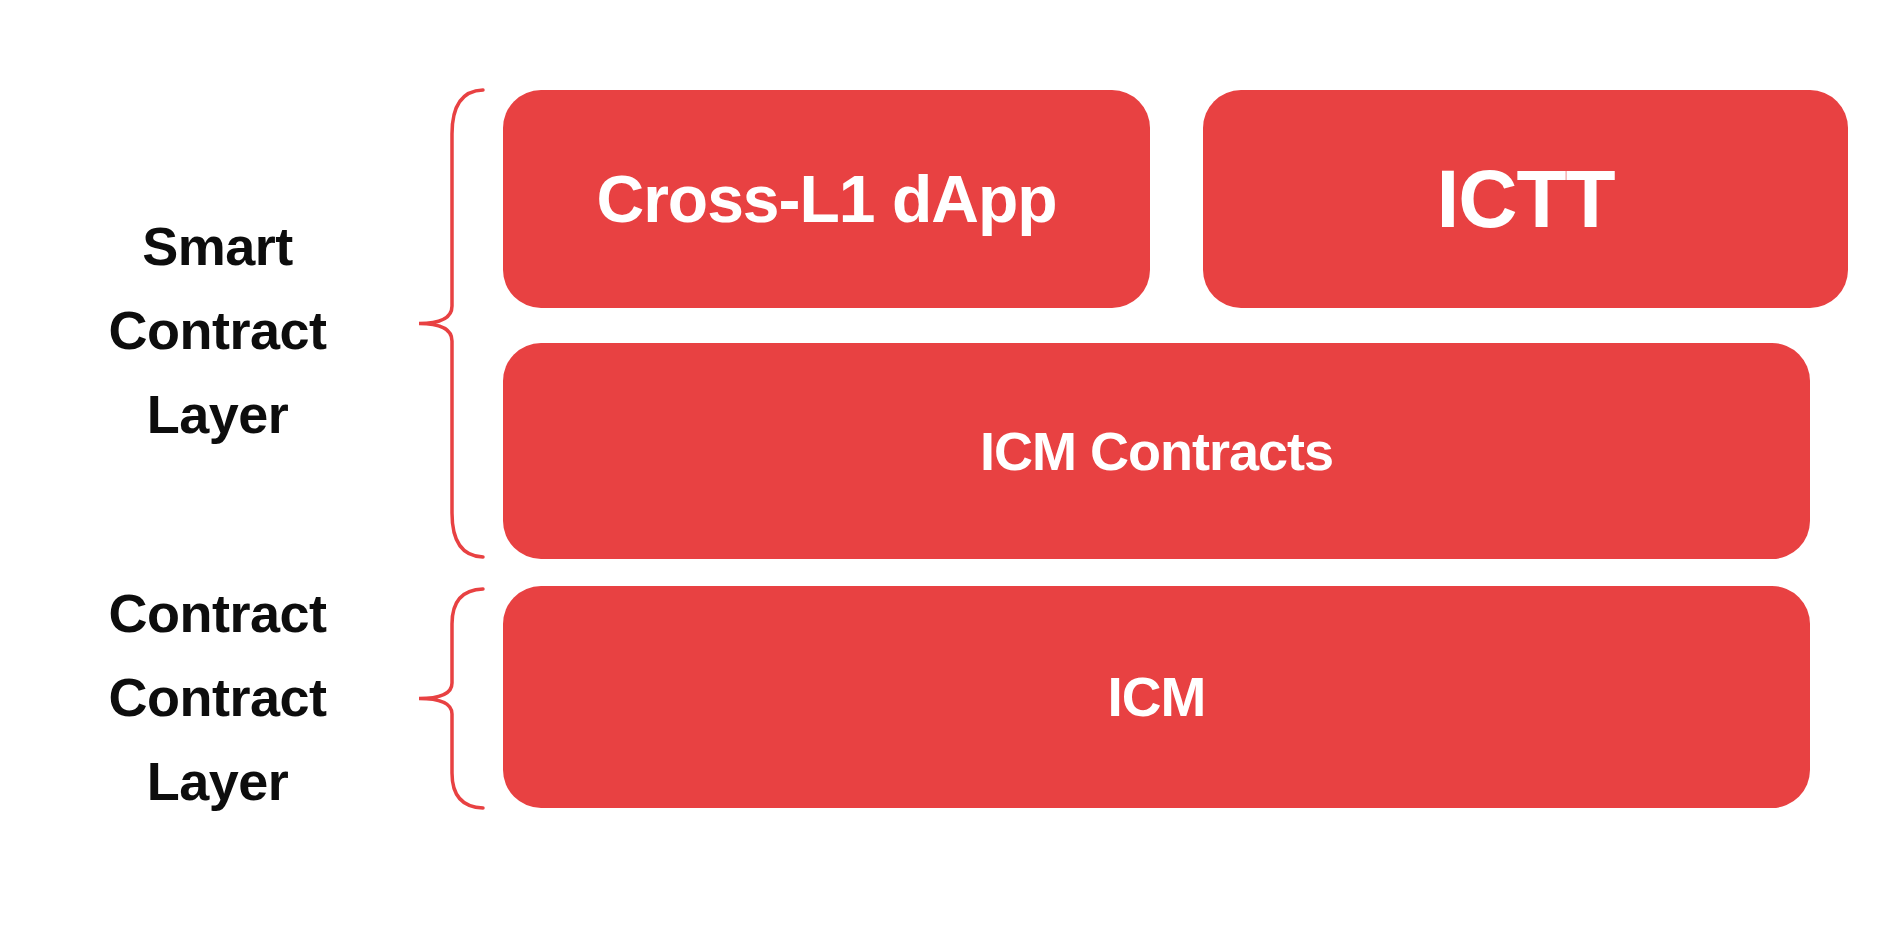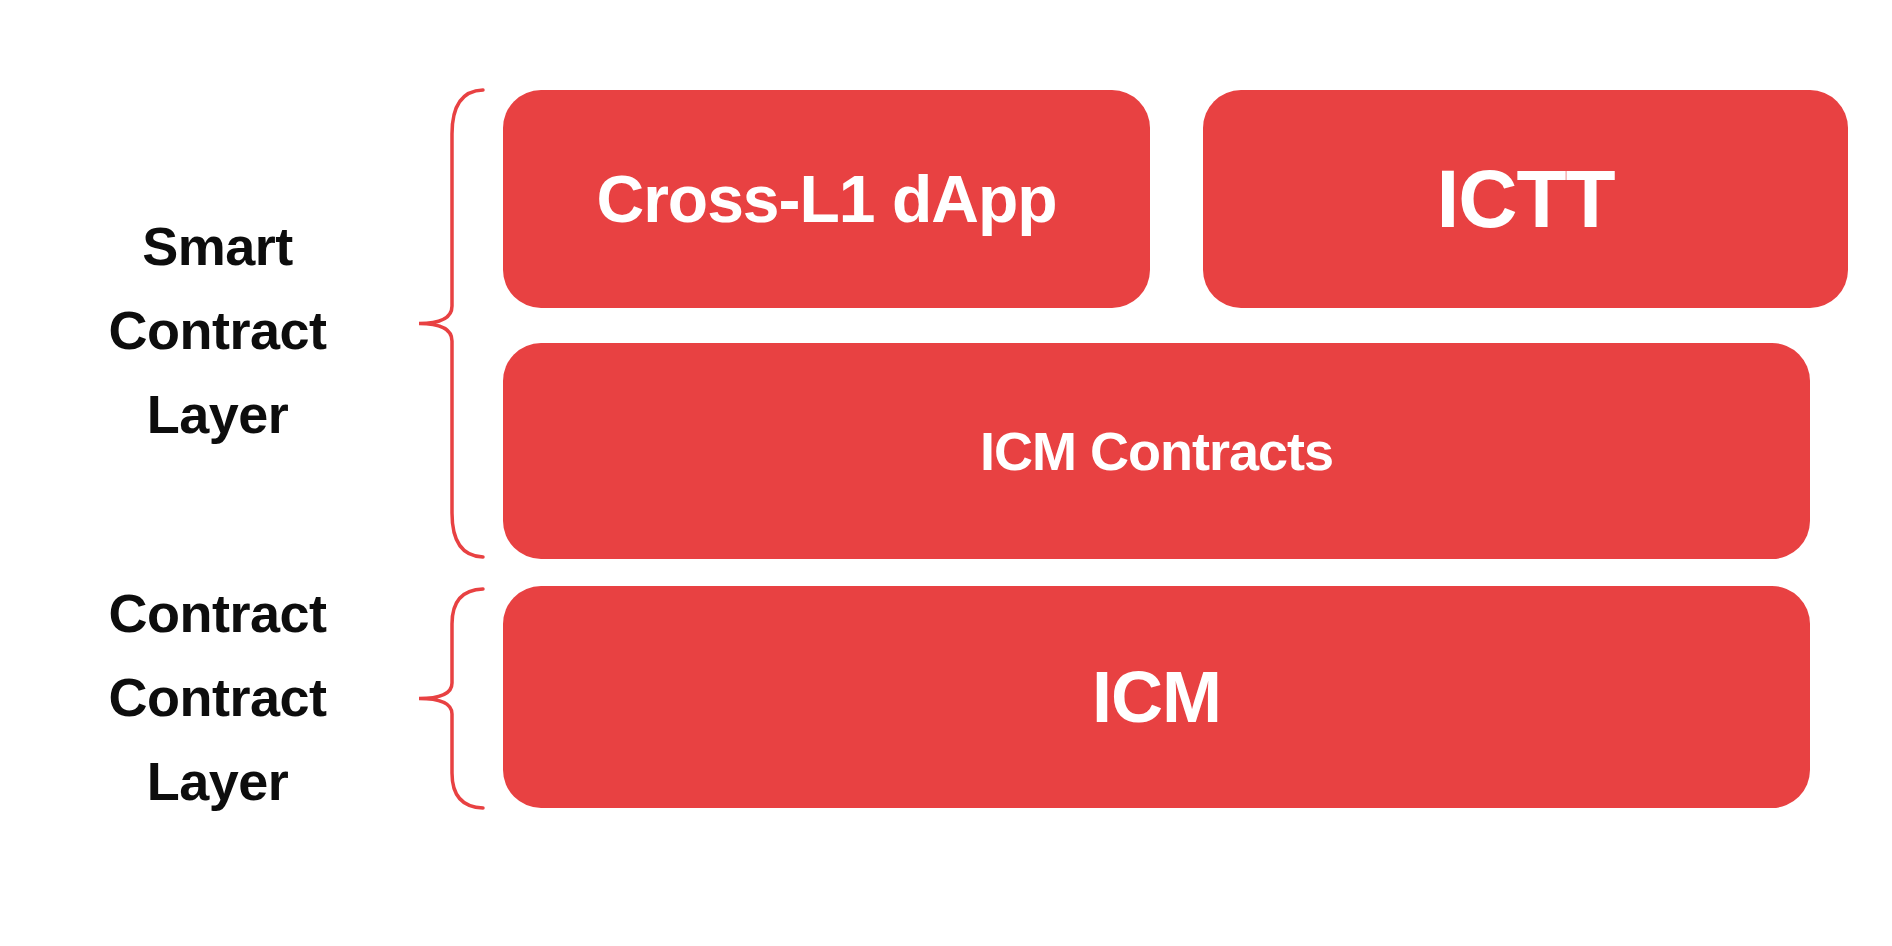--- a/index.html
+++ b/index.html
@@ -47,21 +47,21 @@
     display: flex;
     align-items: center;
     justify-content: center;
     color: var(--box-text, #ffffff);
     font-weight: 700;
     letter-spacing: -1px;
   }
   .box-crossl1      { left: 503px;  top: 90px;  width: 647px;  height: 218px; font-size: 66px; }
   .box-ictt         { left: 1165px; top: 90px;  width: 645px;  height: 218px; font-size: 82px; margin-left: 38px; }
   .box-icm-contracts{ left: 503px;  top: 343px; width: 1307px; height: 216px; font-size: 54px; }
-  .box-icm          { left: 503px;  top: 586px; width: 1307px; height: 222px; font-size: 72px; }
+  .box-icm          { left: 503px;  top: 586px; width: 1307px; height: 222px; font-size: 55px; }
 </style>
 </head>
 <body>
 
 <div class="canvas">
 
   <div class="layer-label label-smart">
     <div>Smart</div>
     <div>Contract</div>
     <div>Layer</div>

